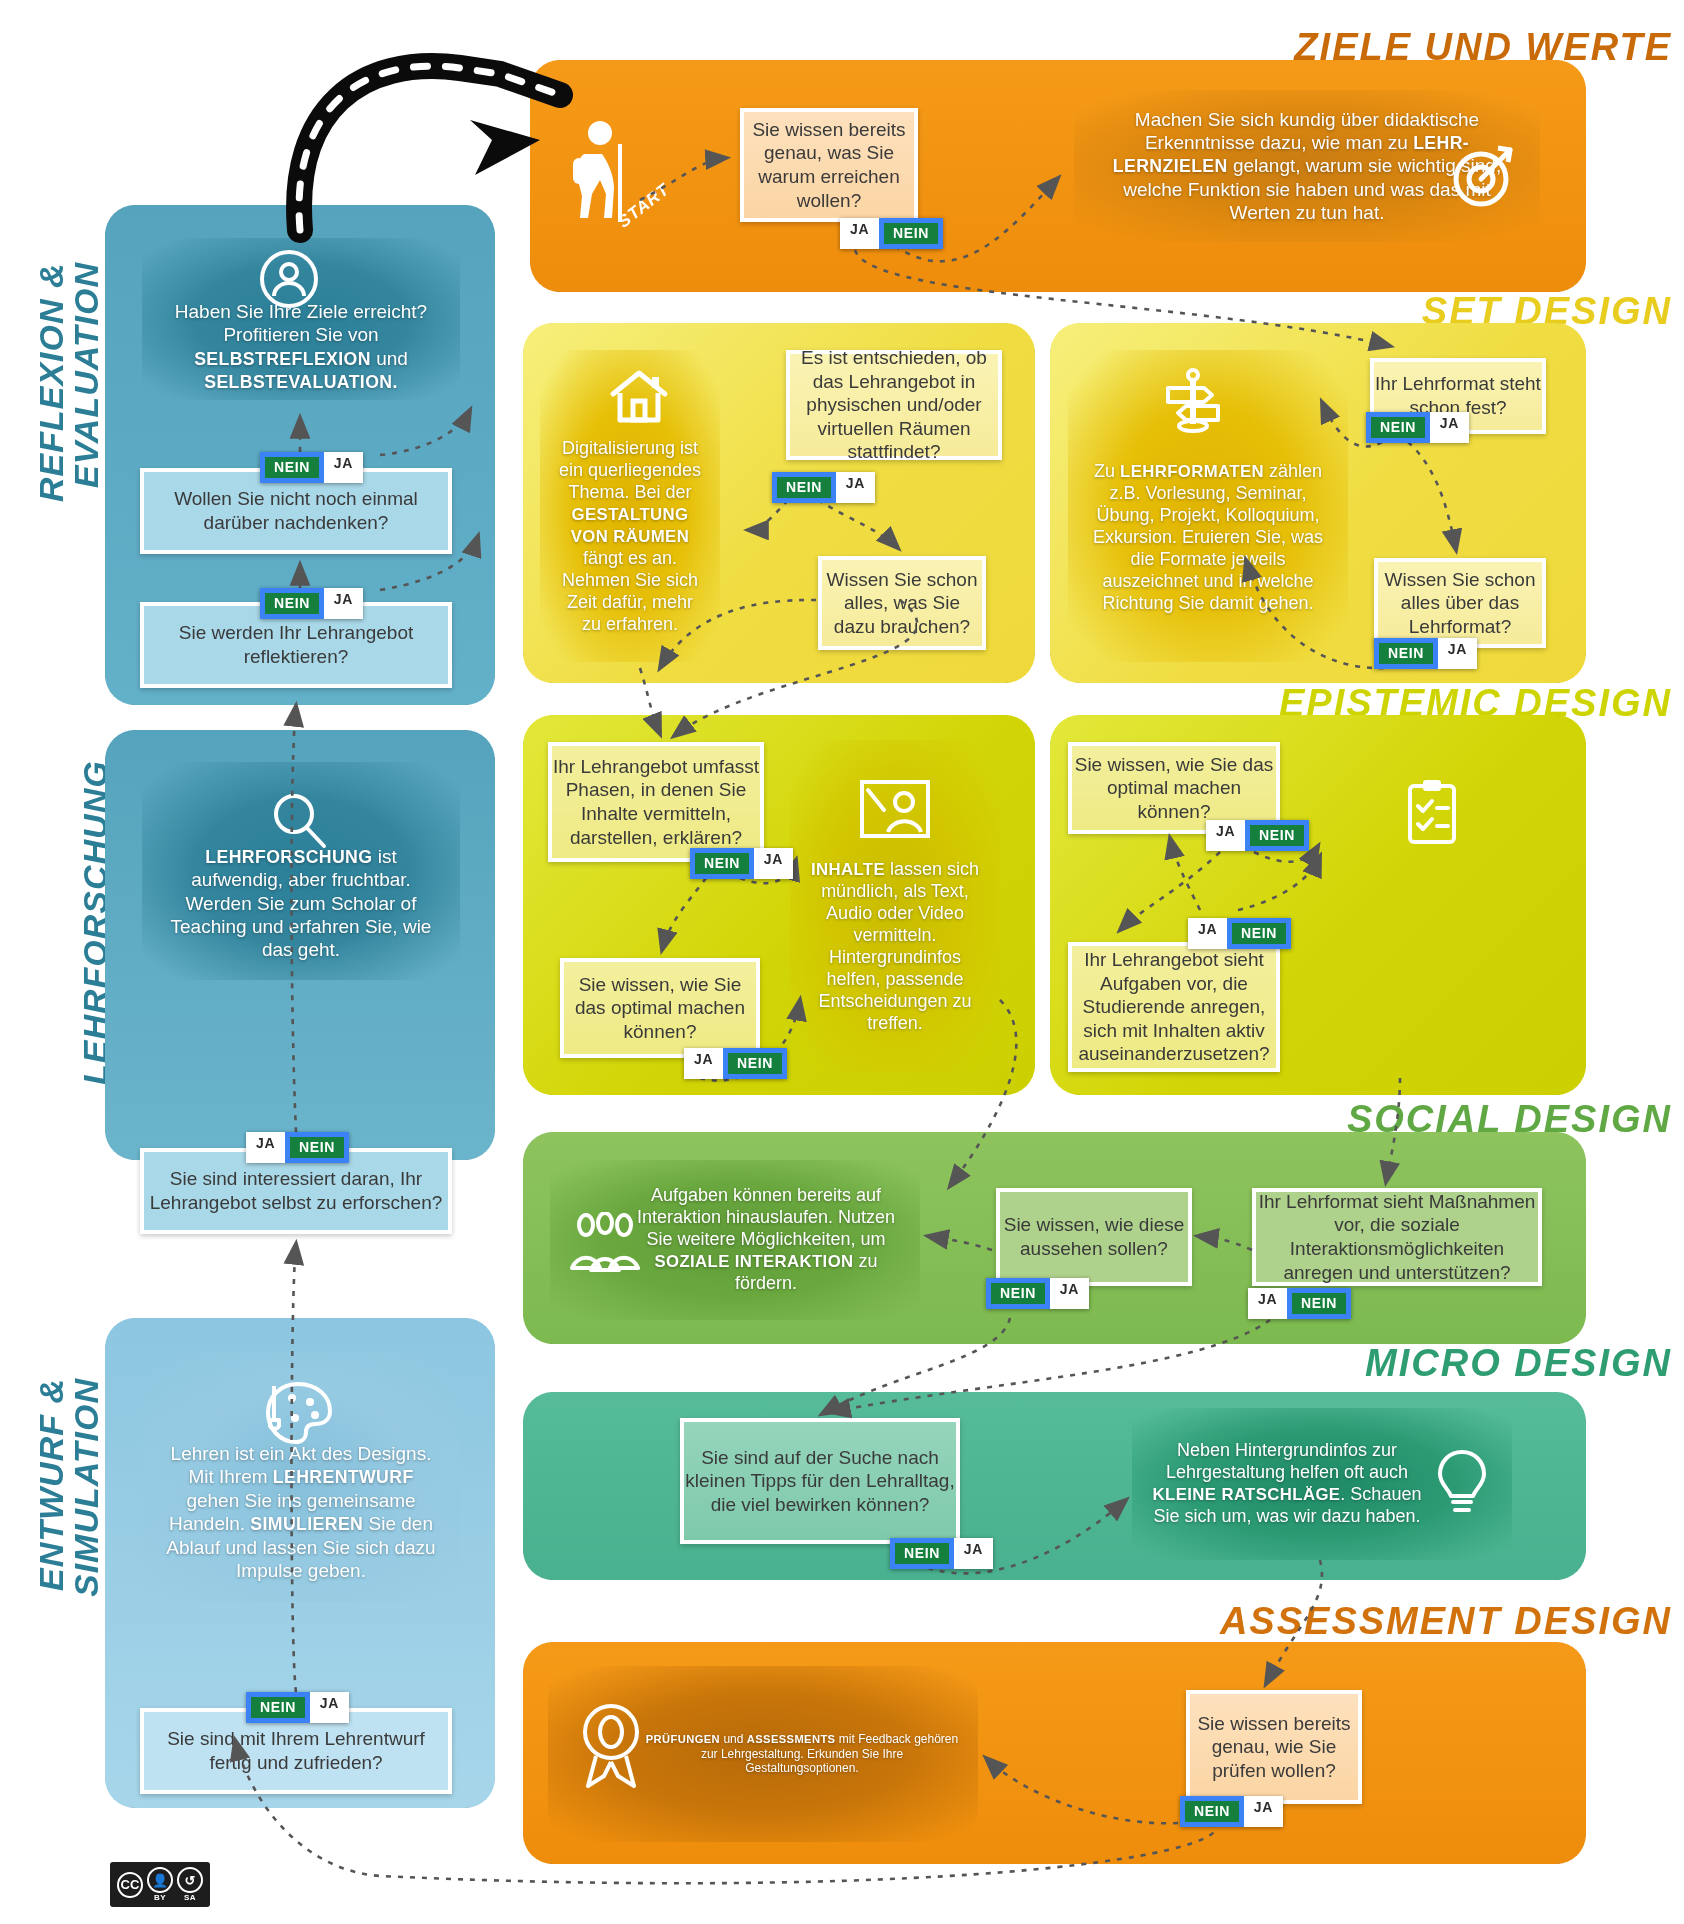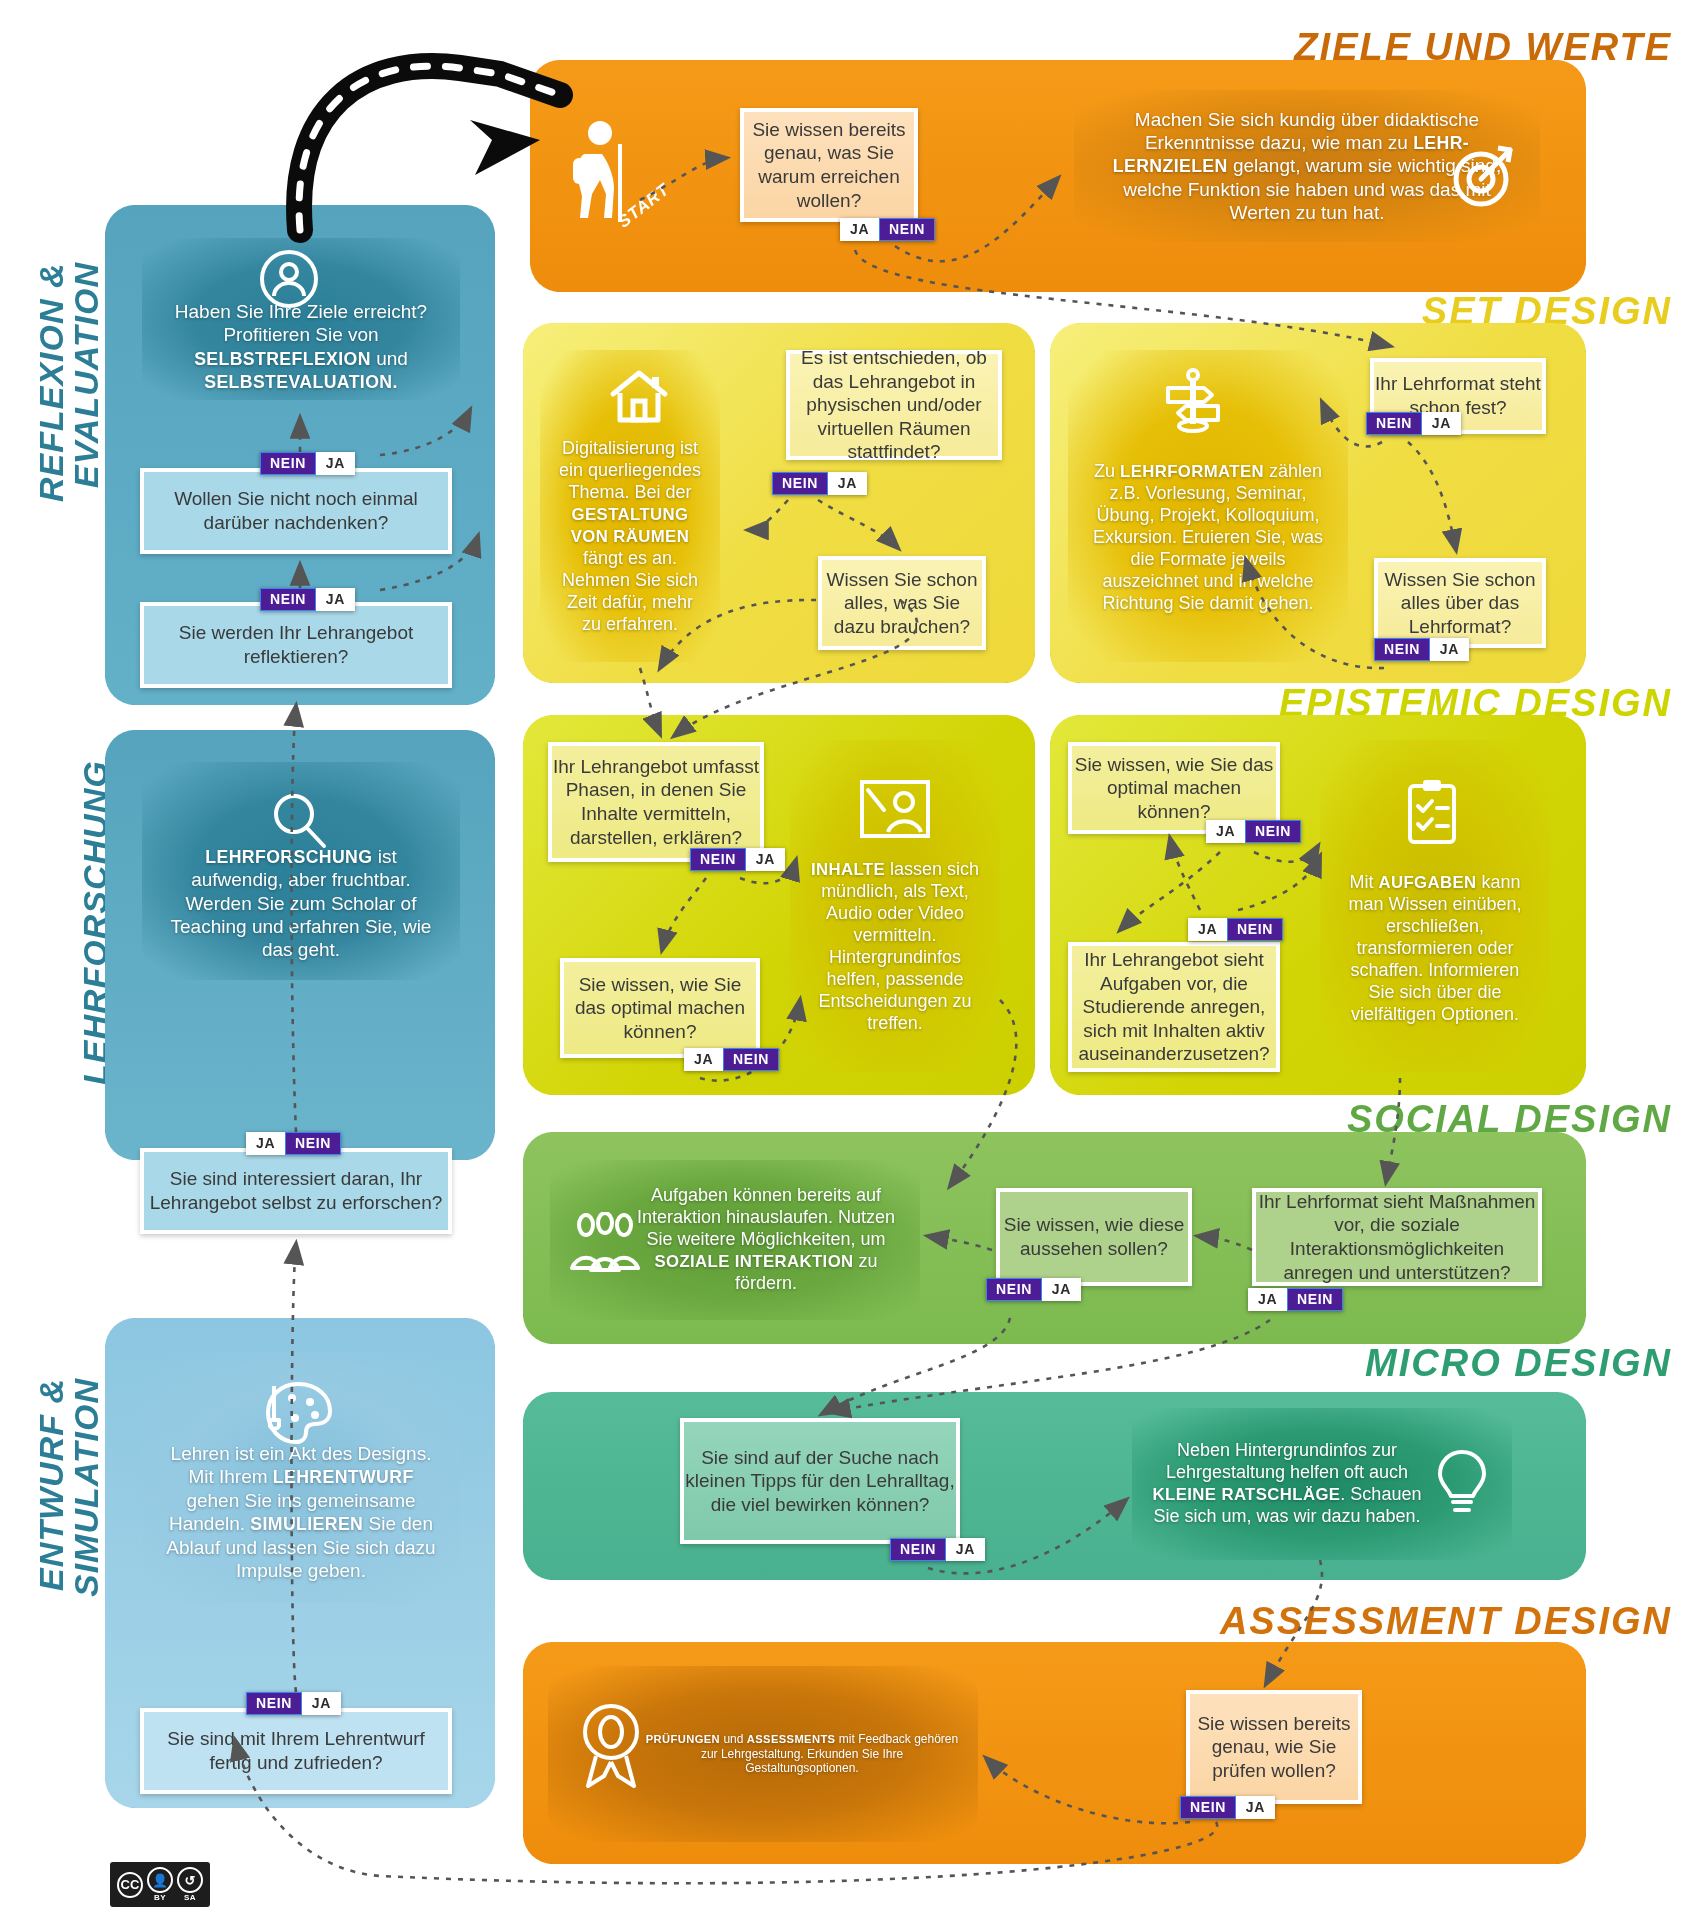--- a/index.html
+++ b/index.html
@@ -86,21 +86,21 @@
     letter-spacing:.6px;
     z-index:40;
     filter:drop-shadow(0 1px 2px rgba(0,0,0,.4));
   }
   .toggle span {
     padding:2px 9px 3px;
     line-height:1.15;
     display:inline-block;
   }
   .toggle .ja   { background:#ffffff; color:#2c2c2c; border:1px solid #ffffff; }
-  .toggle .nein { background:#4c1d95; color:#ffffff; border:1px solid #3b82f6; }
+  .toggle .nein { background:#15803d; color:#ffffff; border:5px solid #3b82f6; }
 
   
   .icon { display:block; }
 
   
   .cc {
     position:absolute;
     background:#1d1d1d;
     display:flex; align-items:center; gap:4px;
     padding:5px 7px;
@@ -332,27 +332,20 @@
   <div class="toggle" style="left:1206px; top:820px;">
     <span class="ja">JA</span>
     <span class="nein">NEIN</span>
   </div>
   <div class="qcard" style="left:1068px; top:942px; width:212px; height:130px; background:linear-gradient(180deg,#f3ef9e,#eeea84);">
     <span>Ihr Lehrangebot sieht Aufgaben vor, die Studierende anregen, sich mit Inhalten aktiv auseinanderzusetzen?</span>
   </div>
   <div class="toggle" style="left:1188px; top:918px;">
     <span class="ja">JA</span>
     <span class="nein">NEIN</span>
-  </div>
-  <div class="infocard" style="left:1320px; top:740px; width:230px; height:332px; font-size:18px;
-              background:radial-gradient(ellipse at 50% 50%, #c9bc00 0%, #d2c600 45%, rgba(214,217,6,0) 88%);">
-    <span class="txt">
-      <span style="display:block;height:86px"></span>
-      <span>Mit </span><b>AUFGABEN</b><span> kann man Wissen einüben, erschließen, transformieren oder schaffen. Informieren Sie sich über die vielfältigen Optionen.</span>
-    </span>
   </div>
   <svg class="icon" style="position:absolute; left:1402px; top:778px; width:60px; height:68px; z-index:22;" viewBox="0 0 60 68">
     <rect x="8" y="8" width="44" height="56" rx="4" fill="none" stroke="#fff" stroke-width="4"></rect>
     <rect x="21" y="2" width="18" height="11" rx="3" fill="#fff"></rect>
     <path d="M16 28 l5 5 l9 -10" fill="none" stroke="#fff" stroke-width="4" stroke-linecap="round" stroke-linejoin="round"></path>
     <path d="M16 46 l5 5 l9 -10" fill="none" stroke="#fff" stroke-width="4" stroke-linecap="round" stroke-linejoin="round"></path>
     <path d="M35 30 H46 M35 48 H46" stroke="#fff" stroke-width="4" stroke-linecap="round"></path>
   </svg>
 
   <div class="panel" style="left:523px; top:1132px; width:1063px; height:212px;">

